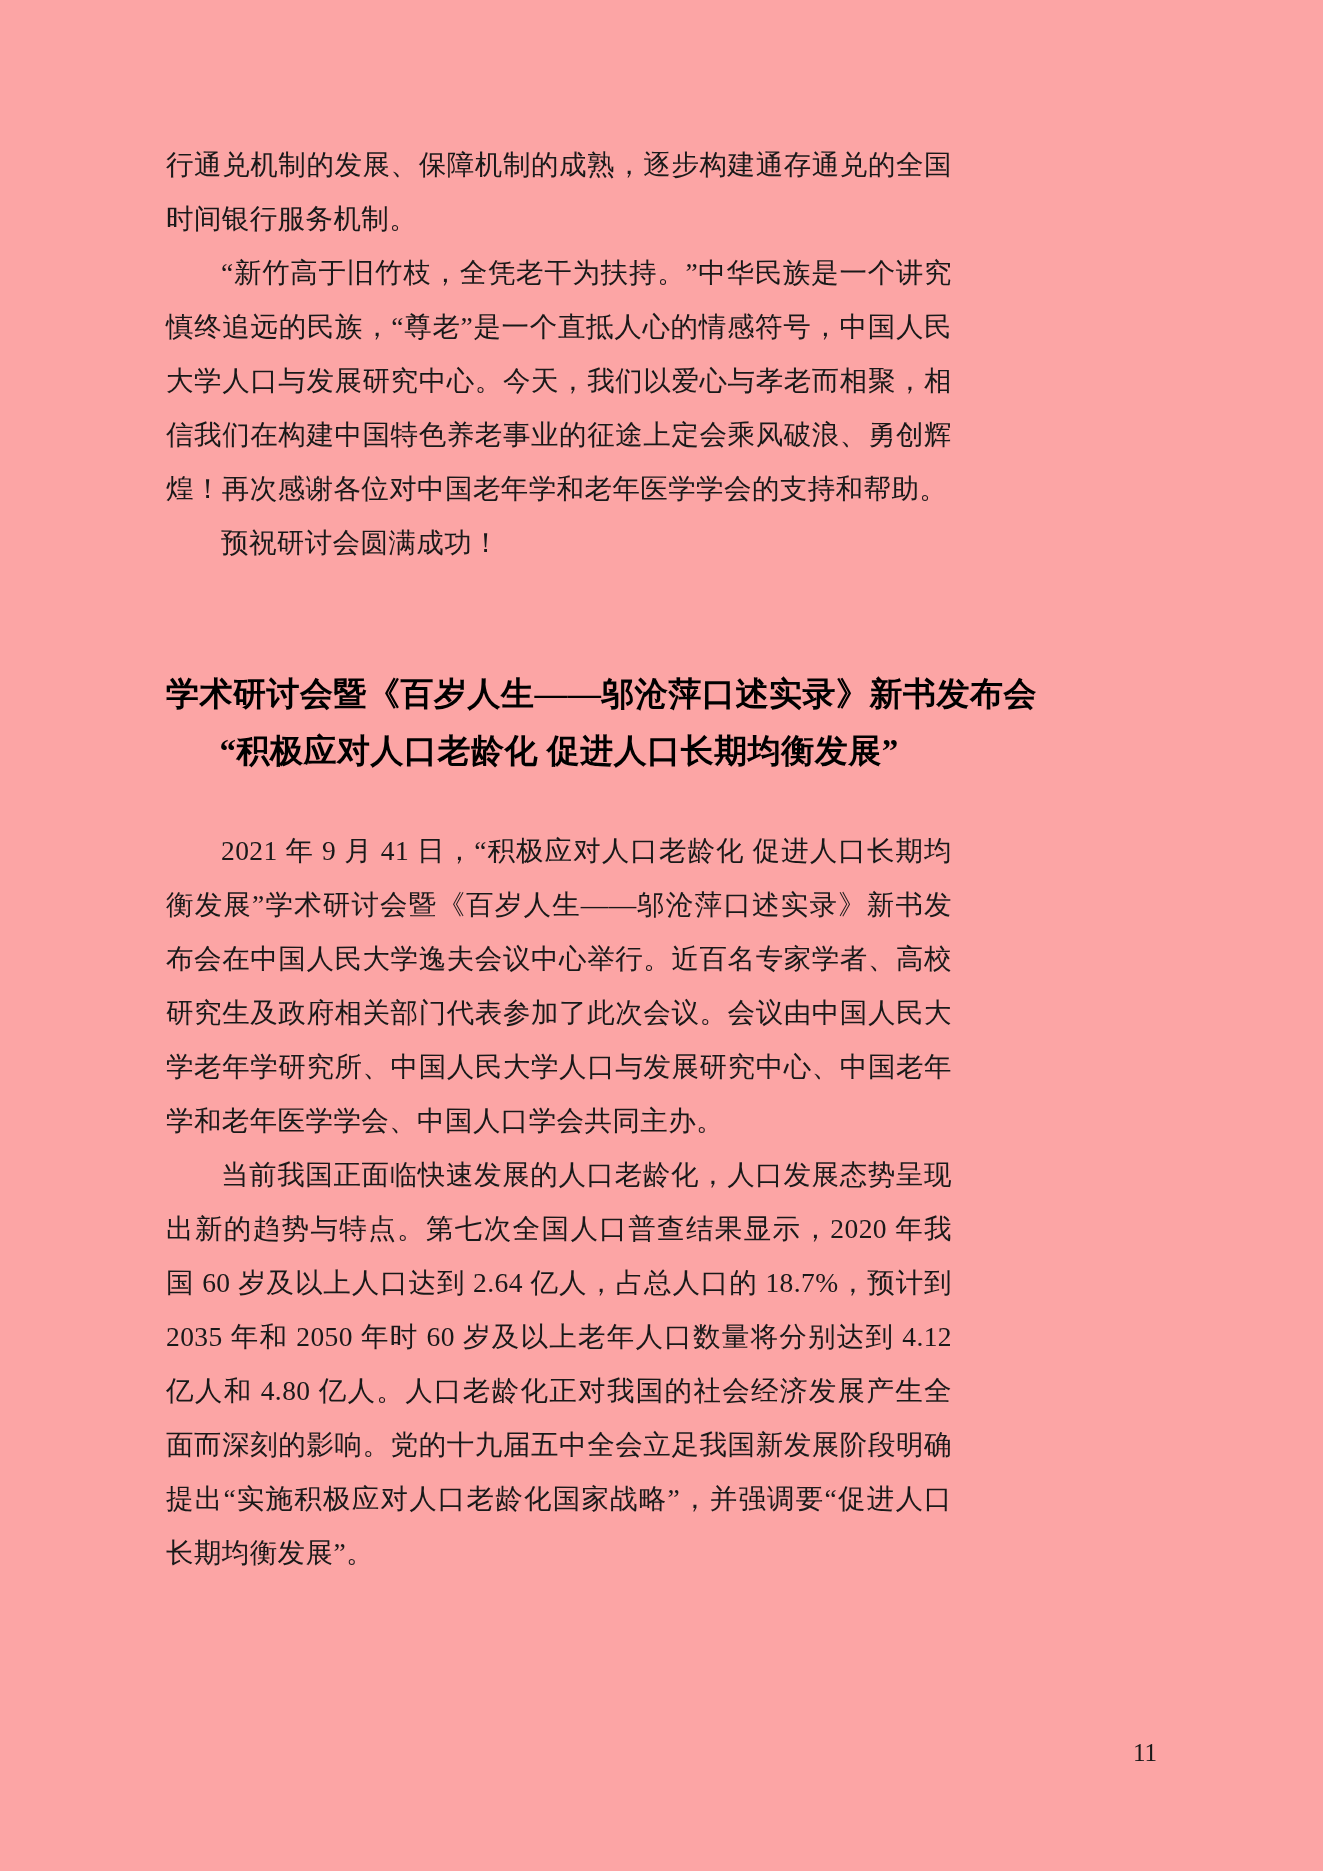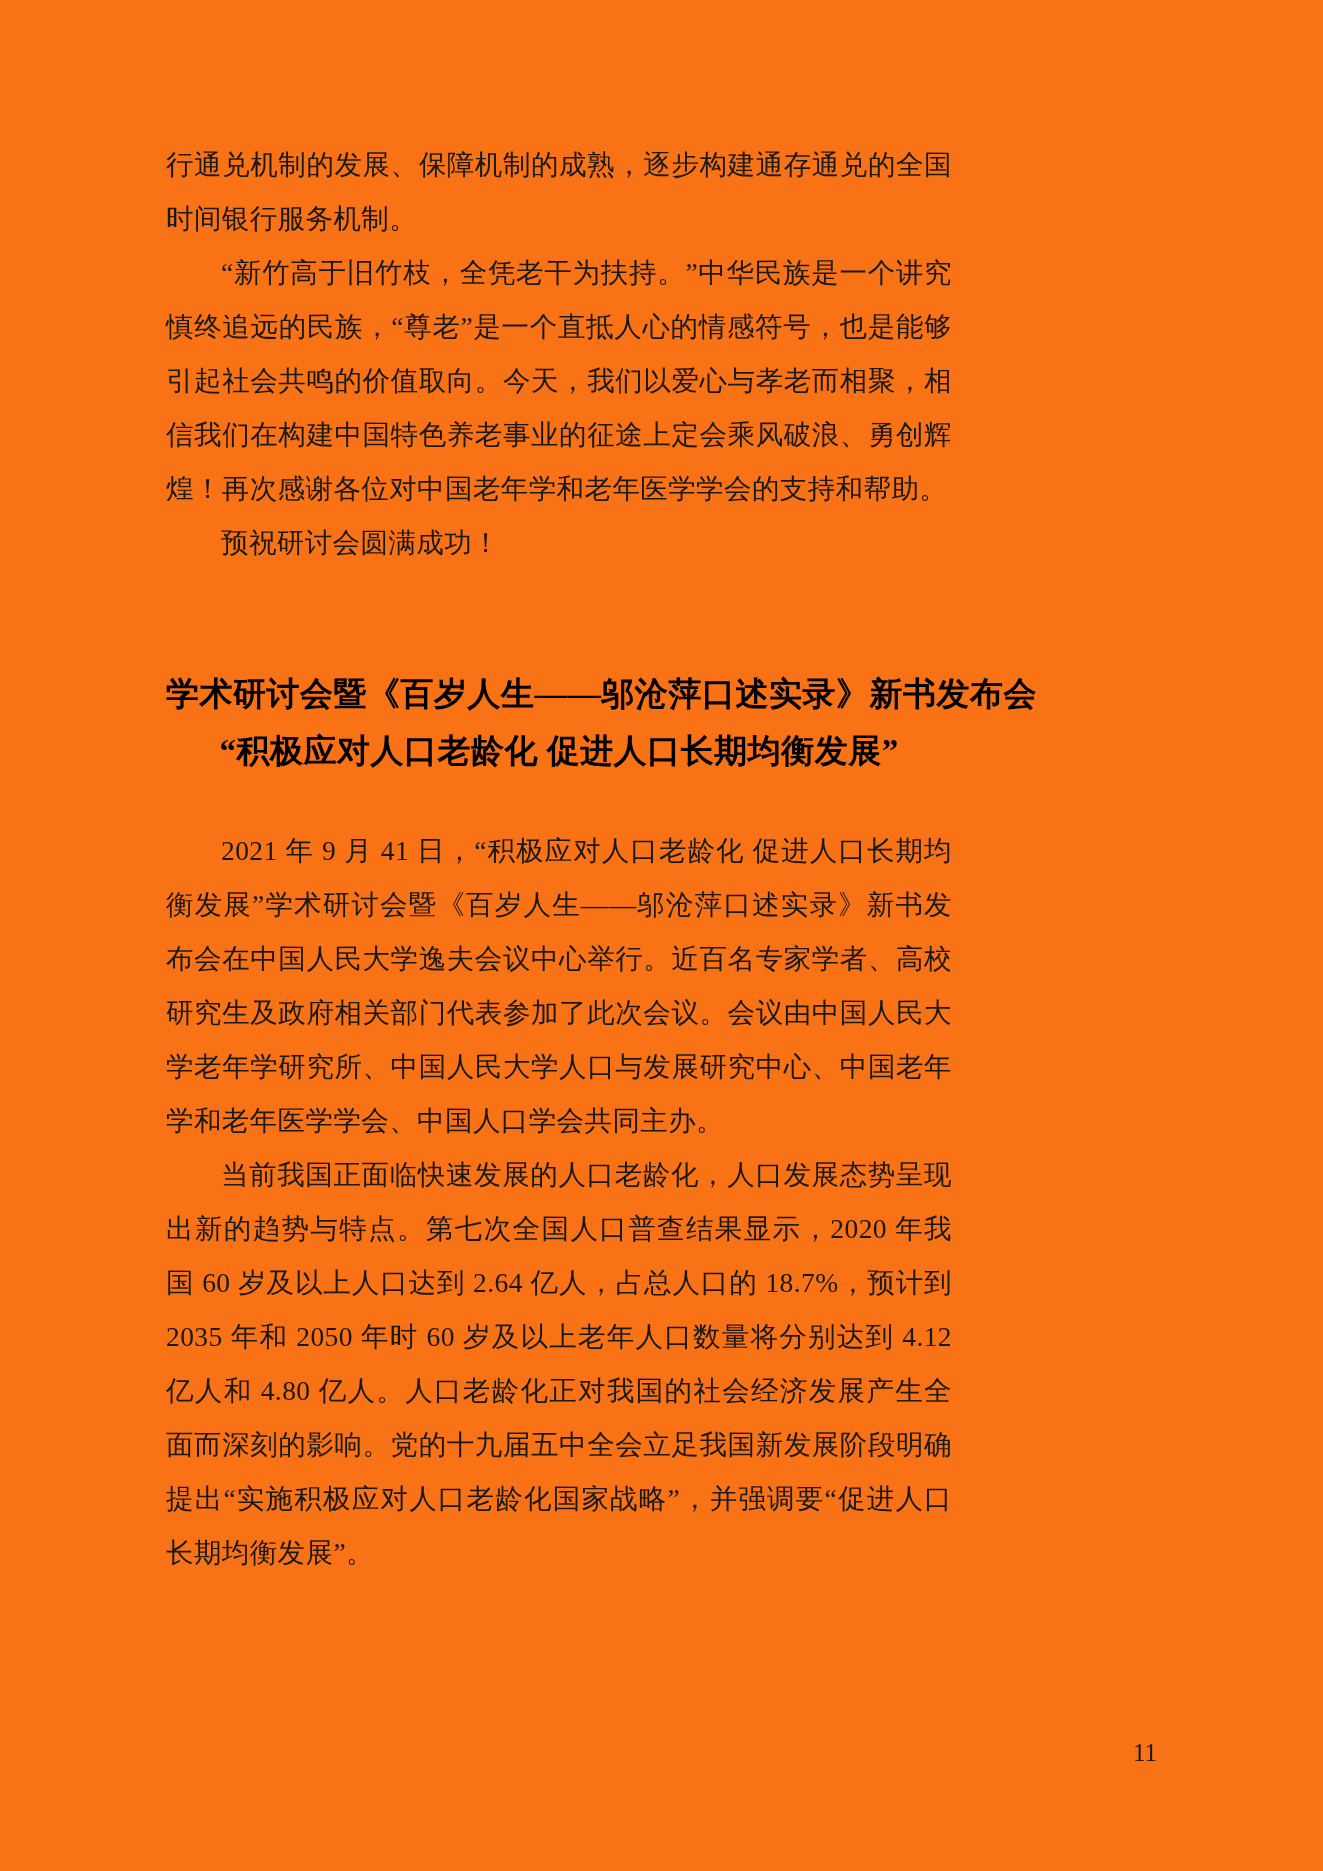--- a/index.html
+++ b/index.html
@@ -4,21 +4,21 @@
 <style>
   html, body {
     margin: 0;
     padding: 0;
     background: #ffffff;
   }
   .page {
     position: relative;
     width: 1323px;
     height: 1871px;
-    background: #f97316;
+    background: #fca5a5;
     box-sizing: border-box;
     overflow: hidden;
     font-family: "Liberation Serif", "DejaVu Serif", serif;
     color: #1a1a1a;
   }
 
   
   .column {
     position: absolute;
     left: 166px;
@@ -78,21 +78,21 @@
 </style>
 </head>
 <body>
 
 <div class="page">
 
   <div class="column">
 
     <div>
       <p class="para">行通兑机制的发展、保障机制的成熟，逐步构建通存通兑的全国时间银行服务机制。</p>
-      <p class="para indent">“新竹高于旧竹枝，全凭老干为扶持。”中华民族是一个讲究慎终追远的民族，“尊老”是一个直抵人心的情感符号，也是能够引起社会共鸣的价值取向。今天，我们以爱心与孝老而相聚，相信我们在构建中国特色养老事业的征途上定会乘风破浪、勇创辉煌！再次感谢各位对中国老年学和老年医学学会的支持和帮助。</p>
+      <p class="para indent">“新竹高于旧竹枝，全凭老干为扶持。”中华民族是一个讲究慎终追远的民族，“尊老”是一个直抵人心的情感符号，中国人民大学人口与发展研究中心。今天，我们以爱心与孝老而相聚，相信我们在构建中国特色养老事业的征途上定会乘风破浪、勇创辉煌！再次感谢各位对中国老年学和老年医学学会的支持和帮助。</p>
       <p class="para indent">预祝研讨会圆满成功！</p>
     </div>
 
     <div class="headline">
       <div class="headline-line">学术研讨会暨《百岁人生——邬沧萍口述实录》新书发布会</div>
       <div class="headline-line">“积极应对人口老龄化 促进人口长期均衡发展”</div>
     </div>
 
     <div class="post-headline-gap"></div>
 

